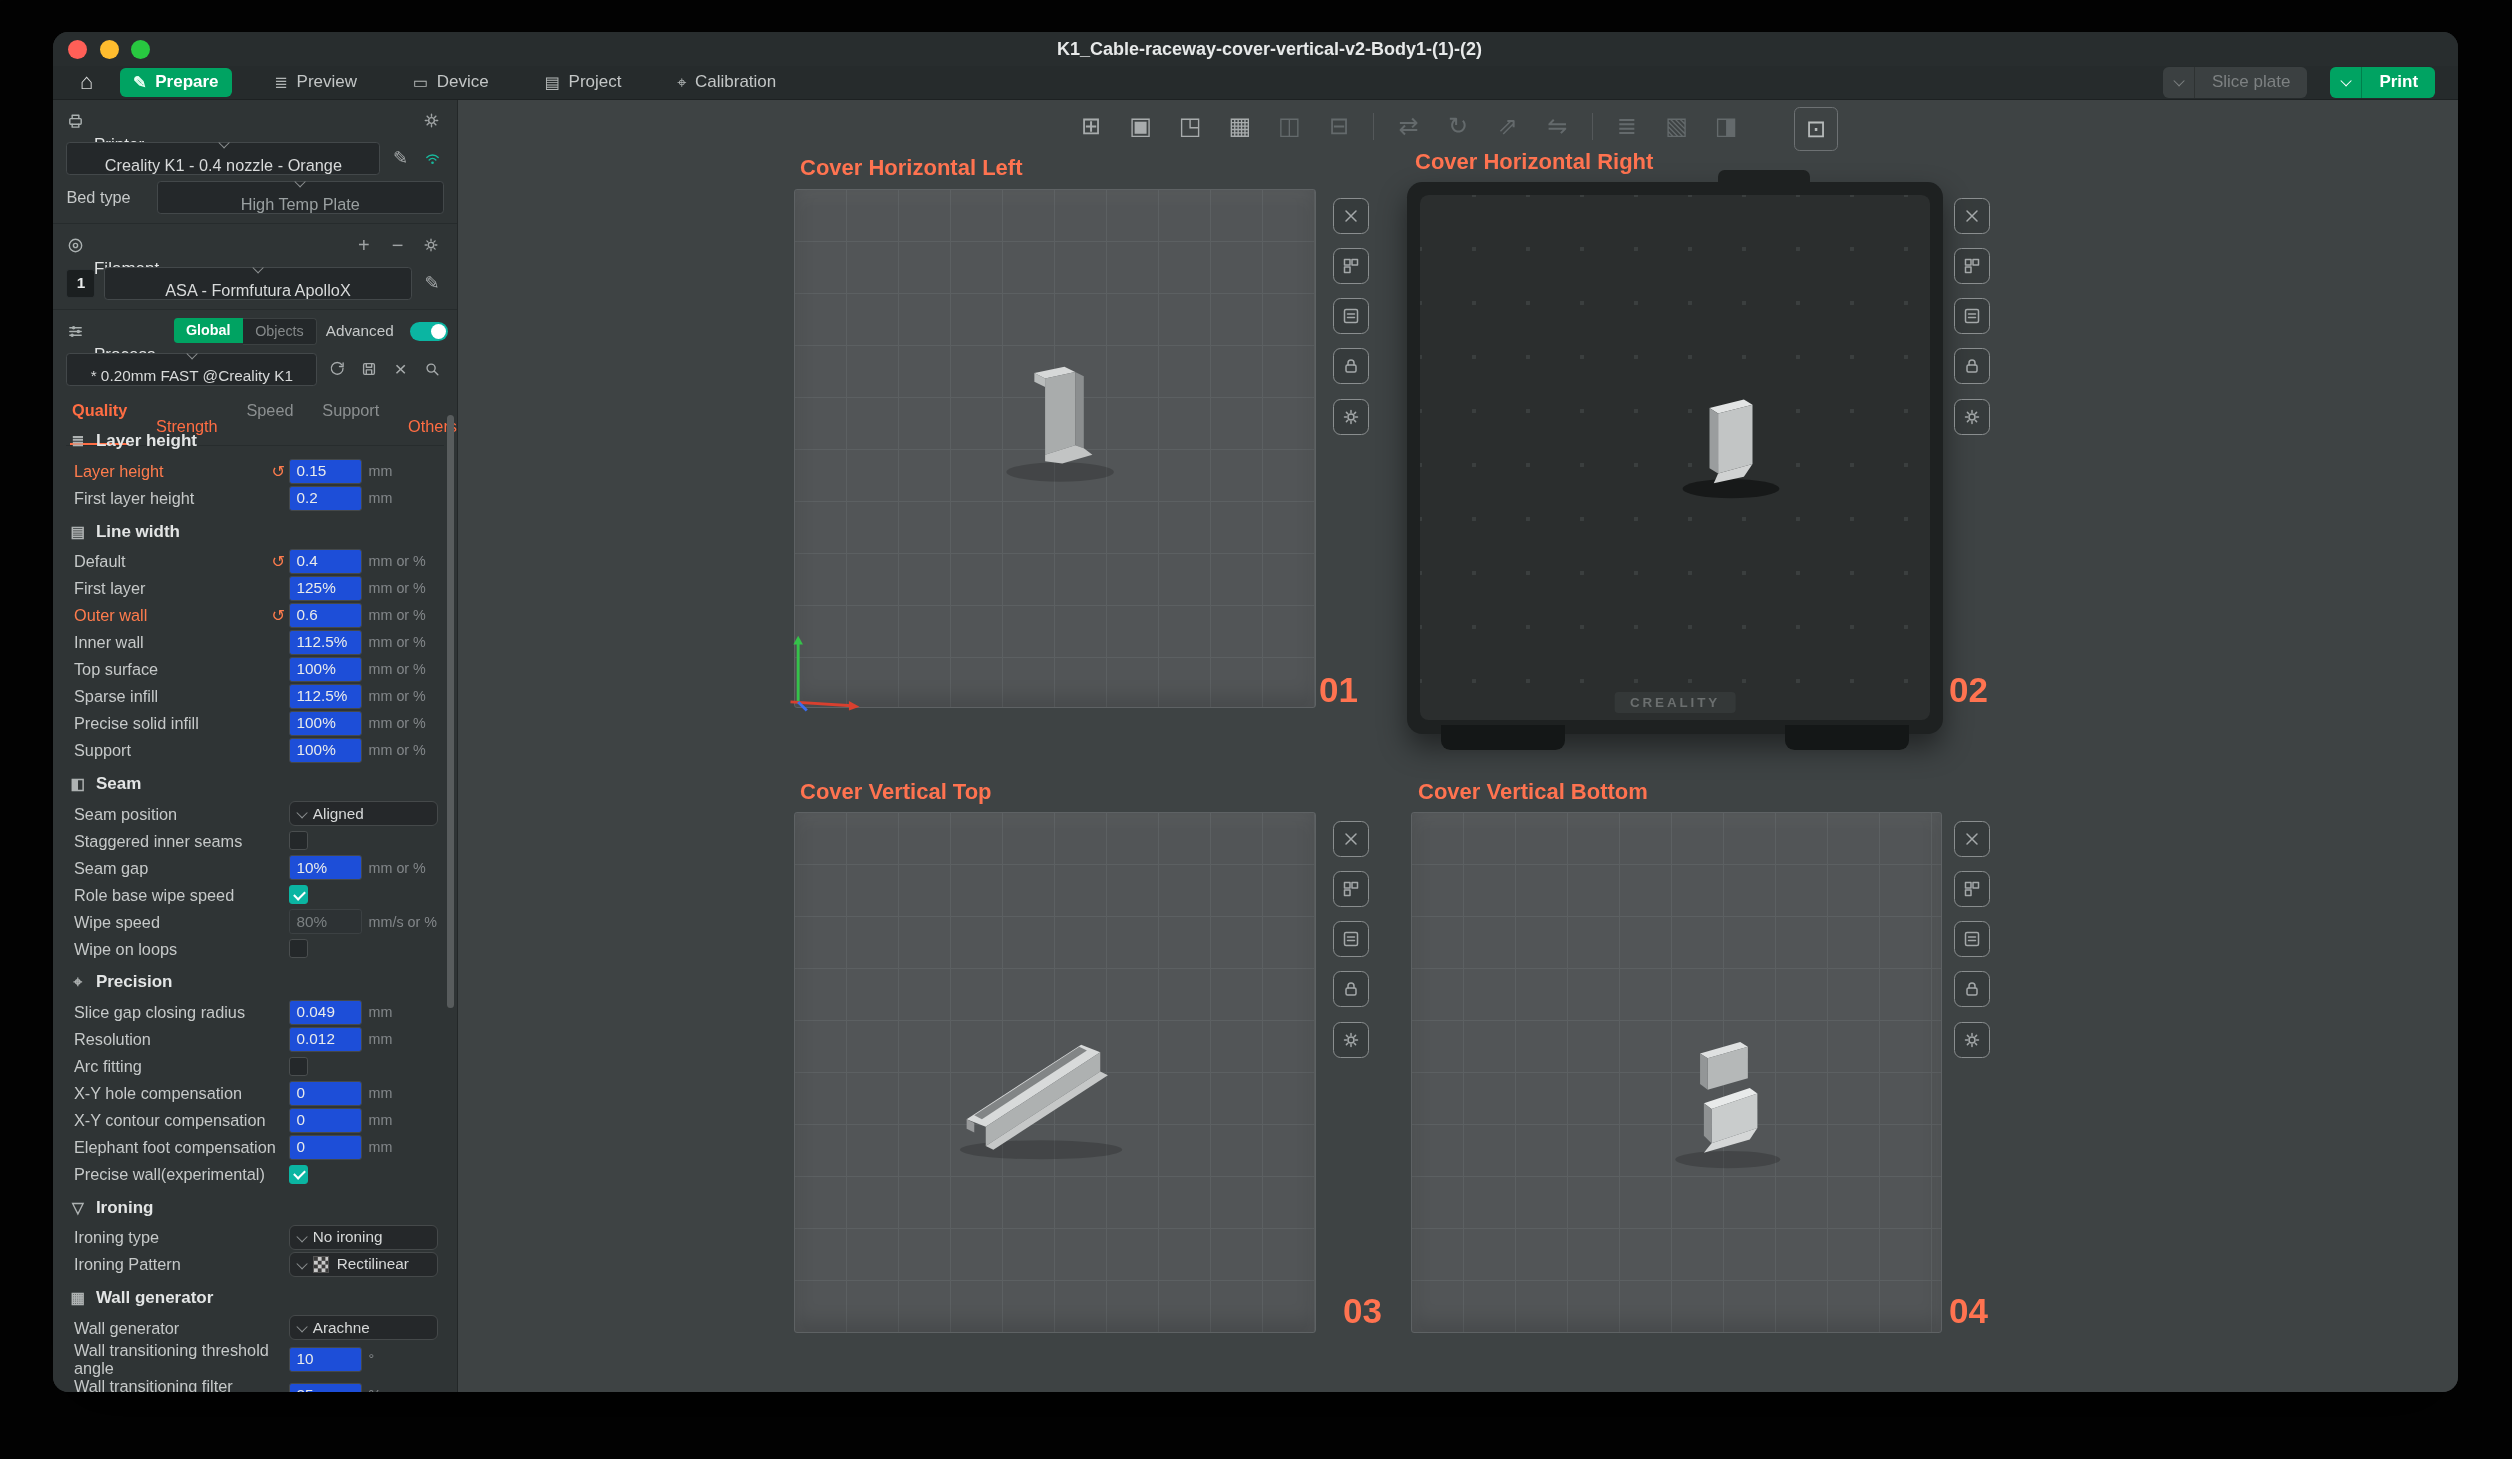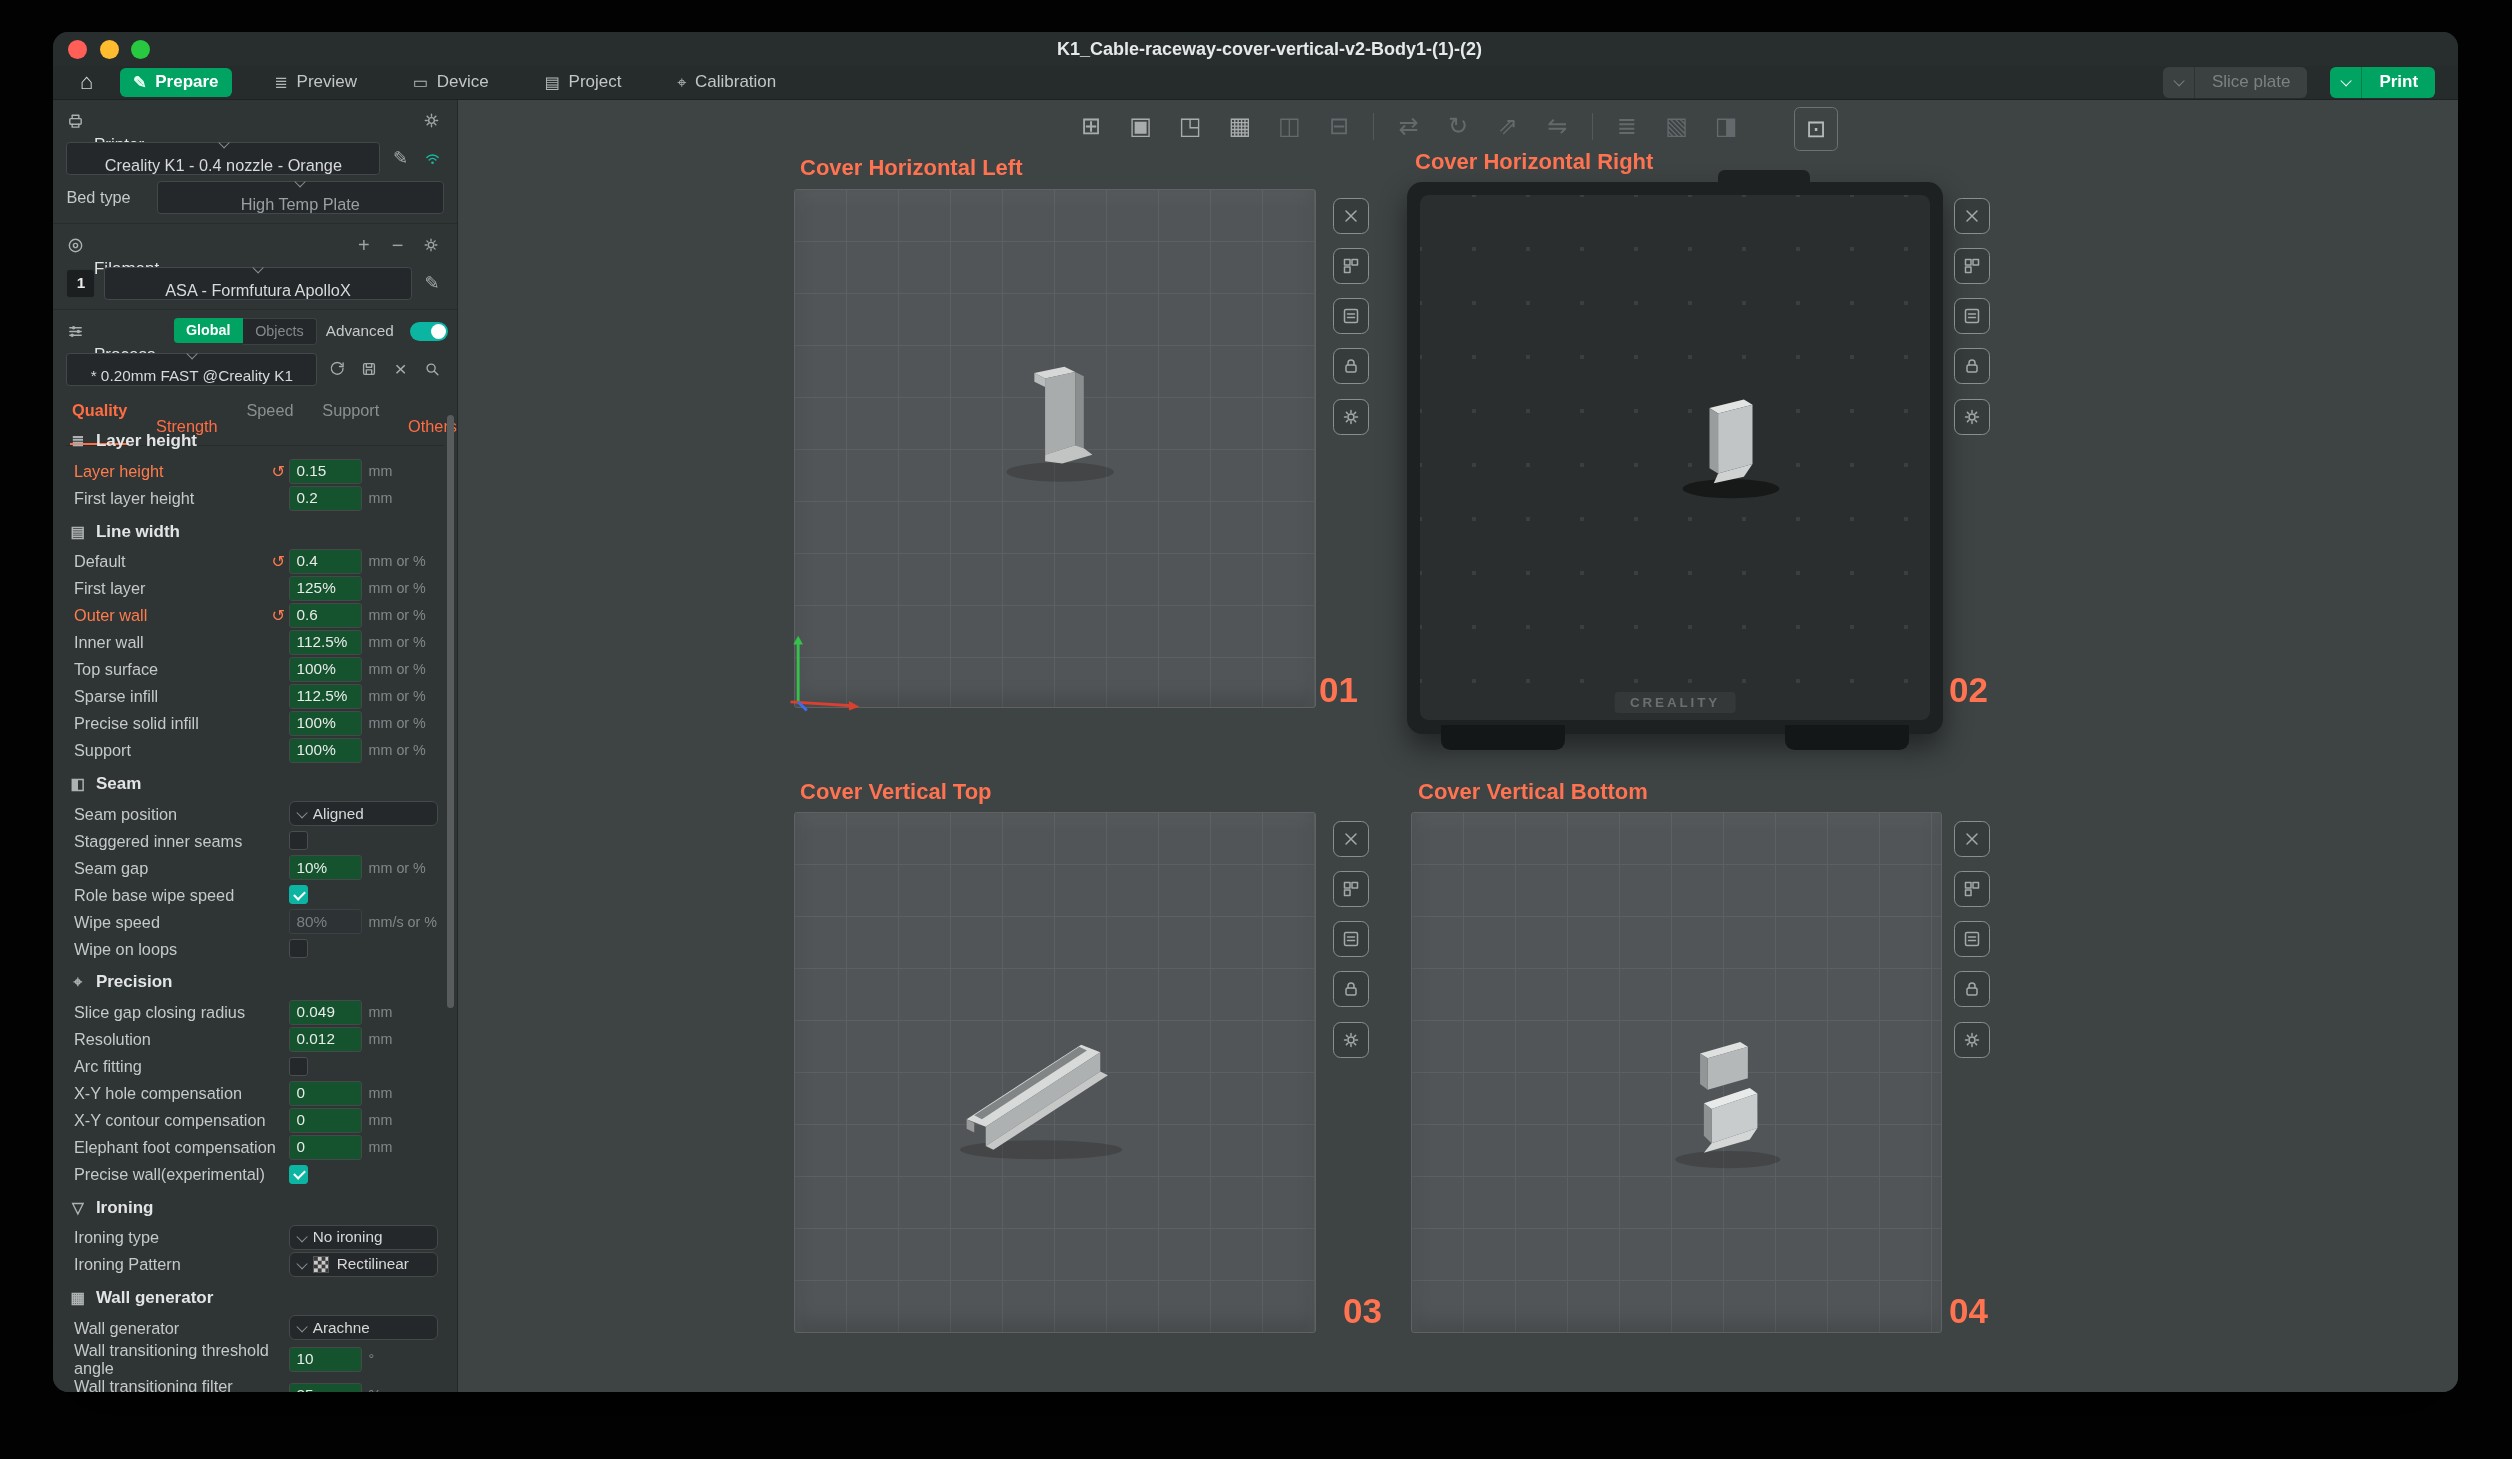--- a/index.html
+++ b/index.html
@@ -69,21 +69,21 @@
   .ptab.modified{color:#ff6d43;margin-top:16px;}
   
   .settings{position:absolute;top:320px;bottom:0;left:0;right:7.6px;overflow:hidden;padding:1.9px 9.6px 0 15.3px;}
   .sechead{display:flex;align-items:center;gap:8.6px;height:32.5px;margin-top:3.8px;font-size:17px;font-weight:bold;color:#e3e5e5;}
   .sechead .sicon{font-size:15.3px;color:#aeb2b2;width:19px;text-align:center;}
   .srow{display:flex;align-items:center;min-height:27px;padding:0 1.9px 0 5.7px;}
   .slabel{flex:1;font-size:16.3px;color:#c6c9c9;line-height:18px;padding-right:7.6px;}
   .slabel.mod{color:#ff7c4d;}
   .reset{width:21px;flex:none;color:#ff7c4d;font-size:16.3px;text-align:center;}
   .rval{width:149px;flex:none;display:flex;align-items:center;}
-  .ibox{box-sizing:border-box;width:73px;height:25px;flex:none;background:#14532d;border:1px solid #45494a;border-radius:2.9px;
+  .ibox{box-sizing:border-box;width:73px;height:25px;flex:none;background:#1d4ed8;border:1px solid #45494a;border-radius:2.9px;
         display:flex;align-items:center;padding:0 6.7px;font-size:15.3px;color:#e9ebeb;overflow:hidden;}
   .ibox.dis{background:#2d3234;border-color:#3c4143;color:#7b8082;}
   .unit{font-size:14.3px;color:#83878a;margin-left:6.7px;white-space:nowrap;}
   .sel{box-sizing:border-box;width:149px;height:25px;background:#25282a;border:1px solid #45494a;border-radius:6px;
        display:flex;align-items:center;gap:7.6px;padding:0 7.6px;font-size:15.3px;color:#d7d9d9;overflow:hidden;}
   .sel .chev{color:#8d9192;margin-top:-1.9px;}
   .swatch{width:14.3px;height:14.3px;flex:none;border:1px solid #555;
           background:conic-gradient(#c9c9c9 90deg,#3a3a3a 0 180deg,#c9c9c9 0 270deg,#3a3a3a 0);background-size:7.6px 7.6px;}
   .cb{width:19px;height:19px;border-radius:2.9px;box-sizing:border-box;background:#24282a;border:1px solid #4a4e4f;position:relative;}
   .cb.checked{background:#0bb5a2;border-color:#0bb5a2;}

